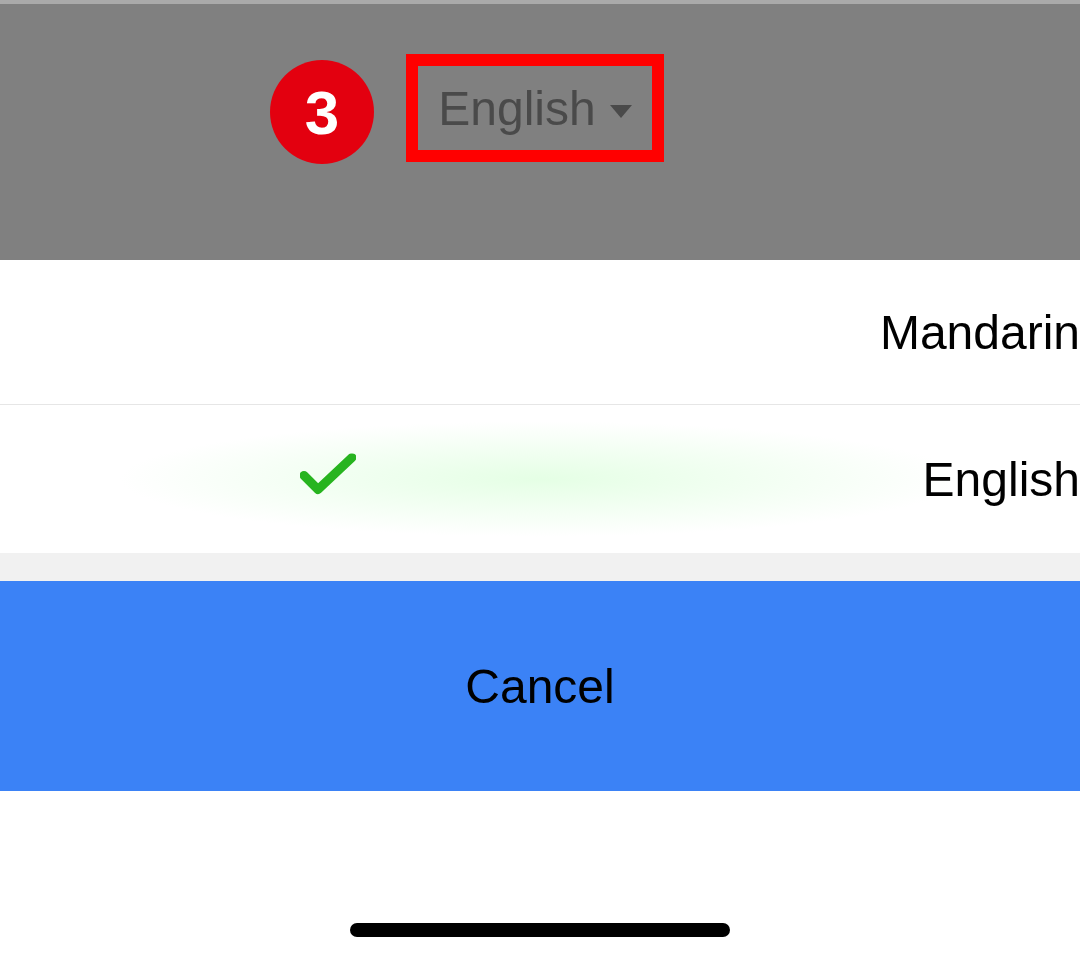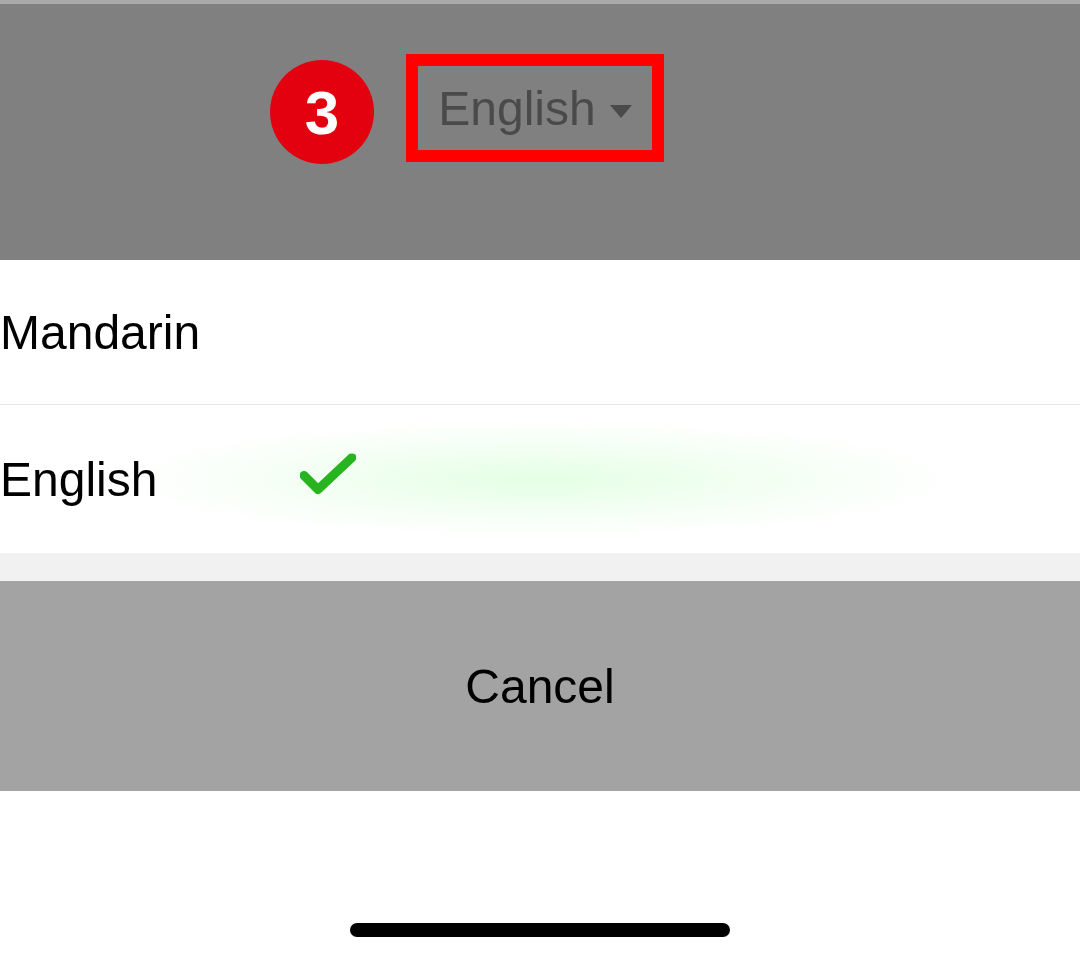--- a/index.html
+++ b/index.html
@@ -65,21 +65,21 @@
     }
     .sheet {
       width: 100%;
       background: #fff;
     }
     .option {
       height: 145px;
       border-bottom: 1px solid #e6e6e6;
       display: flex;
       align-items: center;
-      justify-content: flex-start;
+      justify-content: flex-end;
       font-size: 48px;
       color: #000;
       position: relative;
     }
     .option.selected-row {
       height: 148px;
       border-bottom: none;
       background: radial-gradient(ellipse at center, rgba(180,255,180,0.35) 0%, rgba(255,255,255,0.2) 55%, rgba(255,255,255,0) 75%);
     }
     .check-icon {
@@ -93,21 +93,21 @@
       width: 100%;
       background: #f1f1f1;
     }
     .cancel-row {
       height: 210px;
       display: flex;
       align-items: center;
       justify-content: center;
       font-size: 48px;
       color: #000;
-      background: #a3a3a3;
+      background: #3b82f6;
       position: relative;
     }
     .home-indicator {
       position: absolute;
       bottom: 16px;
       left: 50%;
       transform: translateX(-50%);
       width: 380px;
       height: 14px;
       border-radius: 10px;

